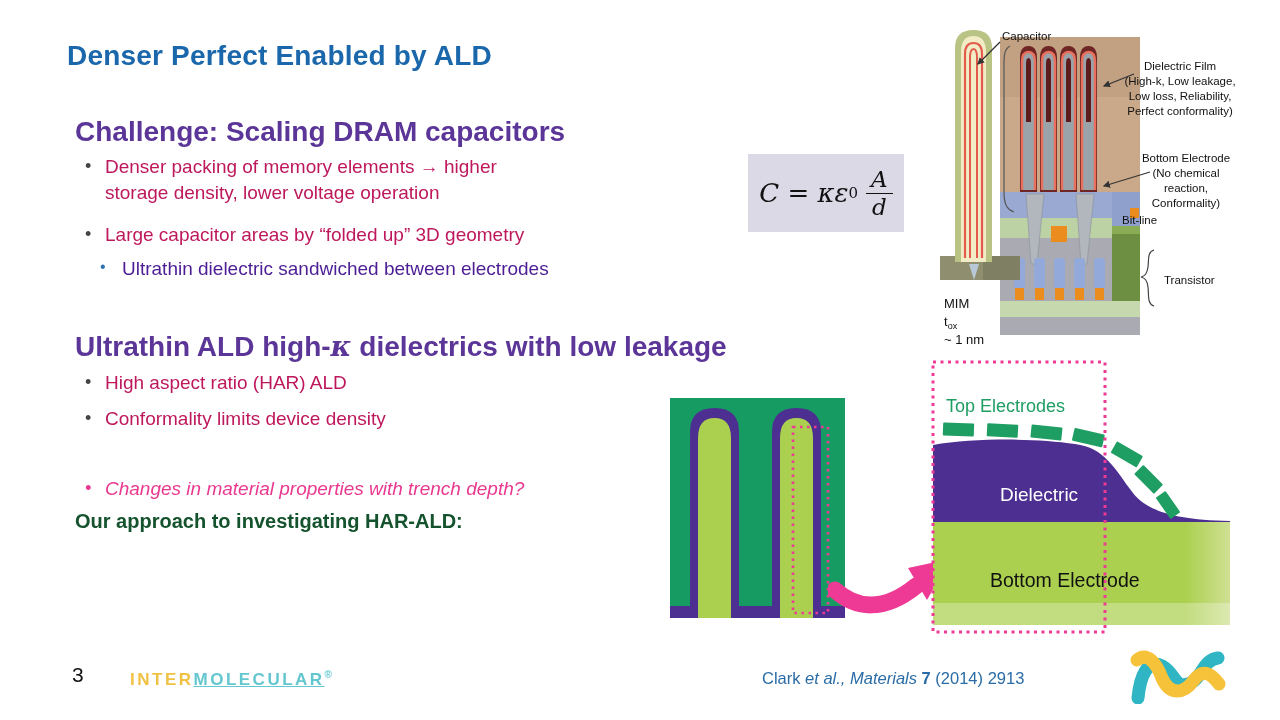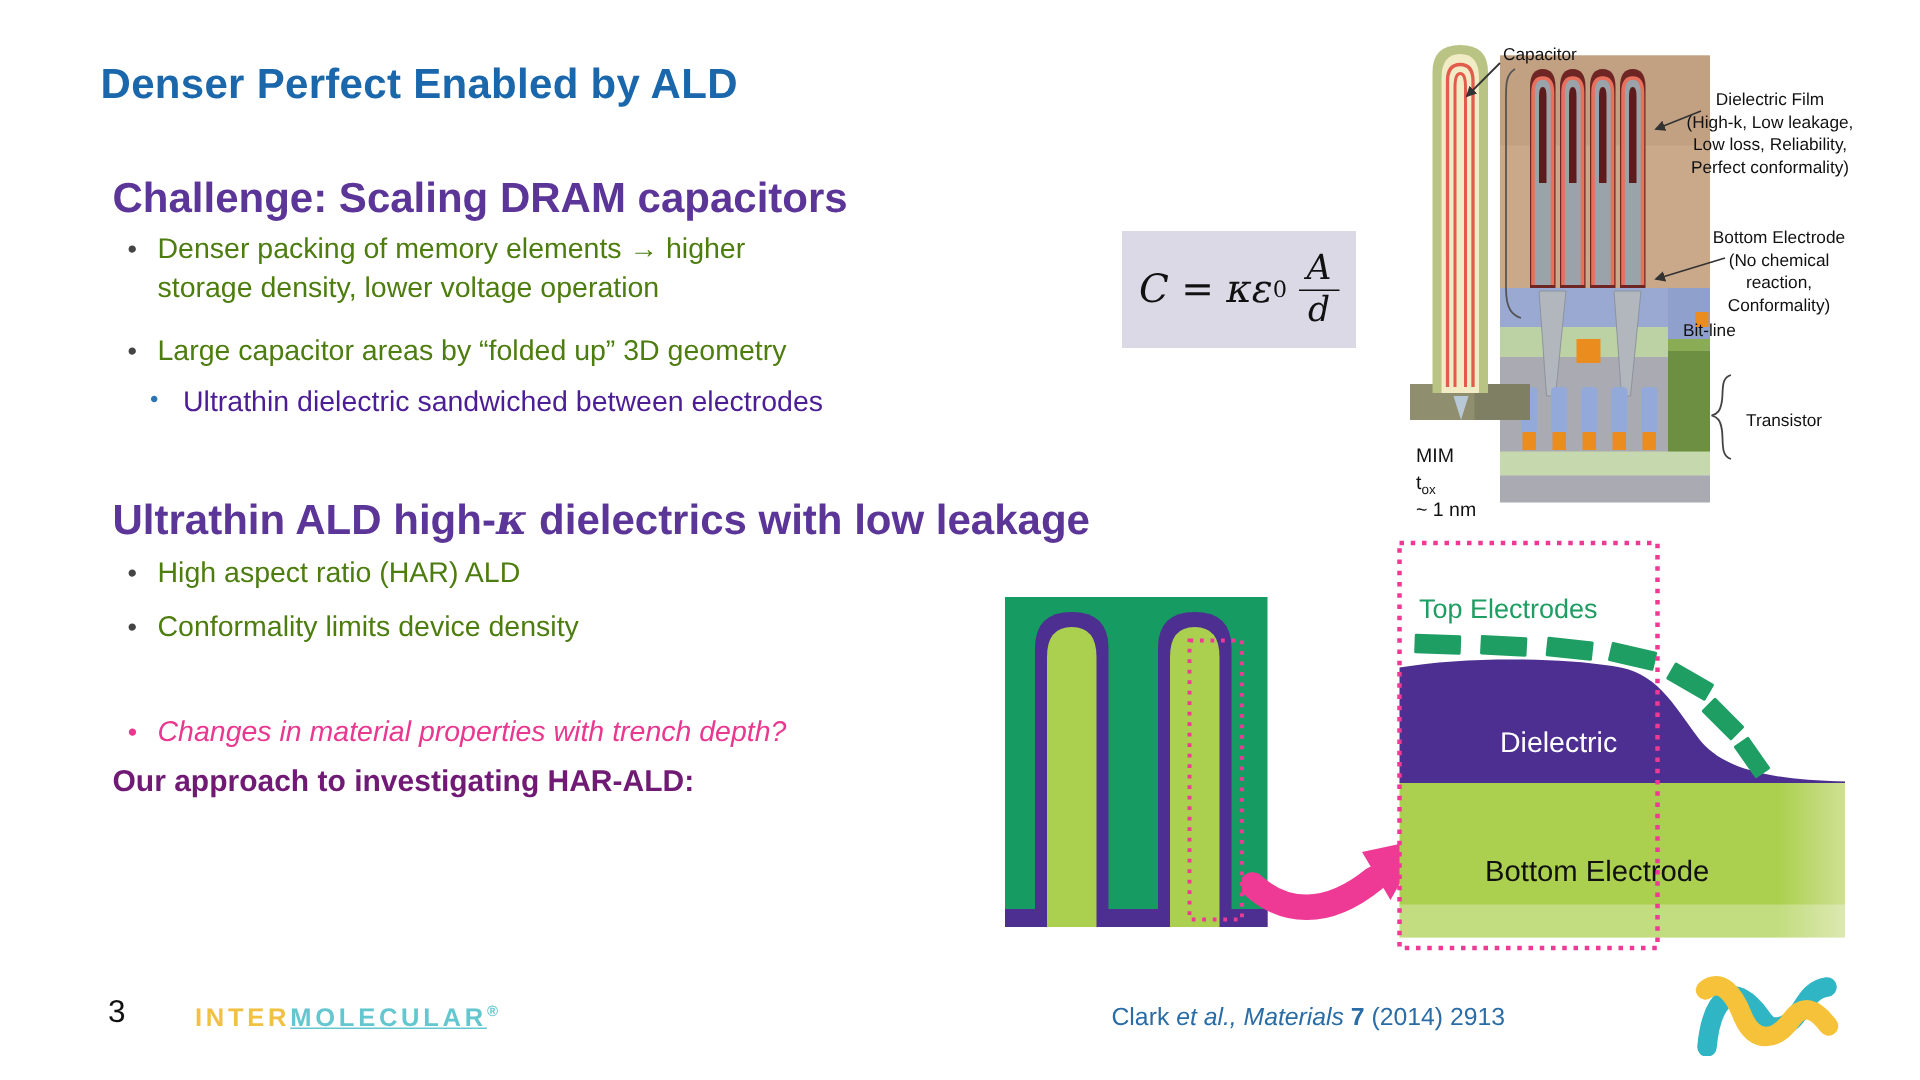--- a/index.html
+++ b/index.html
@@ -1,22 +1,22 @@
 <!DOCTYPE html>
 <html><head>
 <meta charset="utf-8">
 <style>
   html,body{margin:0;padding:0;background:#ffffff;}
   body{width:1280px;height:720px;position:relative;overflow:hidden;
        font-family:"Liberation Sans","DejaVu Sans",sans-serif;color:#1c1c1c;}
   .abs{position:absolute;}
   .slide-title{left:67px;top:40px;font-size:28px;font-weight:bold;color:#1a67ab;letter-spacing:.2px;}
   .h-purple{font-size:28px;font-weight:bold;color:#5b3597;}
-  .h-pink{font-size:20px;font-weight:bold;color:#701a75;}
-  .bul{font-size:19px;line-height:26px;color:#4d7c0f;white-space:pre-line;}
+  .h-pink{font-size:20px;font-weight:bold;color:#14532d;}
+  .bul{font-size:19px;line-height:26px;color:#be185d;white-space:pre-line;}
   .bul::before{content:"•";position:absolute;left:-20px;top:-1px;color:#444;font-size:18px;}
   .bul.pink{color:#e9388f;font-style:italic;margin-top:32px;}
   .bul.pink::before{color:#e9388f;}
   .subbul{font-size:19px;line-height:26px;color:#4c1d95;}
   .subbul::before{content:"•";position:absolute;left:-22px;top:-2px;color:#2e74b5;font-size:16px;}
   .kappa{font-family:"DejaVu Serif",serif;font-style:italic;}
   .pre{white-space:pre;}
   
   .formula{left:748px;top:154px;width:156px;height:78px;background:#dcd9e7;
            display:flex;align-items:center;justify-content:center;
@@ -25,21 +25,21 @@
   .formula sub{font-size:15px;font-style:normal;}
   .frac{display:inline-flex;flex-direction:column;align-items:center;margin-left:8px;font-size:23px;line-height:1.05;}
   .frac .num{border-bottom:1.6px solid #111;padding:0 5px 1px 5px;}
   .frac .den{padding-top:1px;}
   
   .pagenum{left:72px;top:663px;font-size:21px;color:#111;}
   .logo{left:130px;top:669px;font-size:17px;font-weight:bold;letter-spacing:2.5px;}
   .logo .inter{color:#f0c143;}
   .logo .molec{color:#64c7cf;text-decoration:underline;}
   .logo sup{font-size:10px;color:#64c7cf;letter-spacing:0;}
-  .cite{left:741px;top:669px;font-size:16.5px;color:#2a6ca6;}
+  .cite{left:762px;top:669px;font-size:16.5px;color:#2a6ca6;}
   .cite span{white-space:pre;}
   .it{font-style:italic;}
   .bd{font-weight:bold;}
   svg text{font-family:"Liberation Sans","DejaVu Sans",sans-serif;}
 </style>
 </head>
 <body>
 
 <div class="abs slide-title">Denser Perfect Enabled by ALD</div>
 

